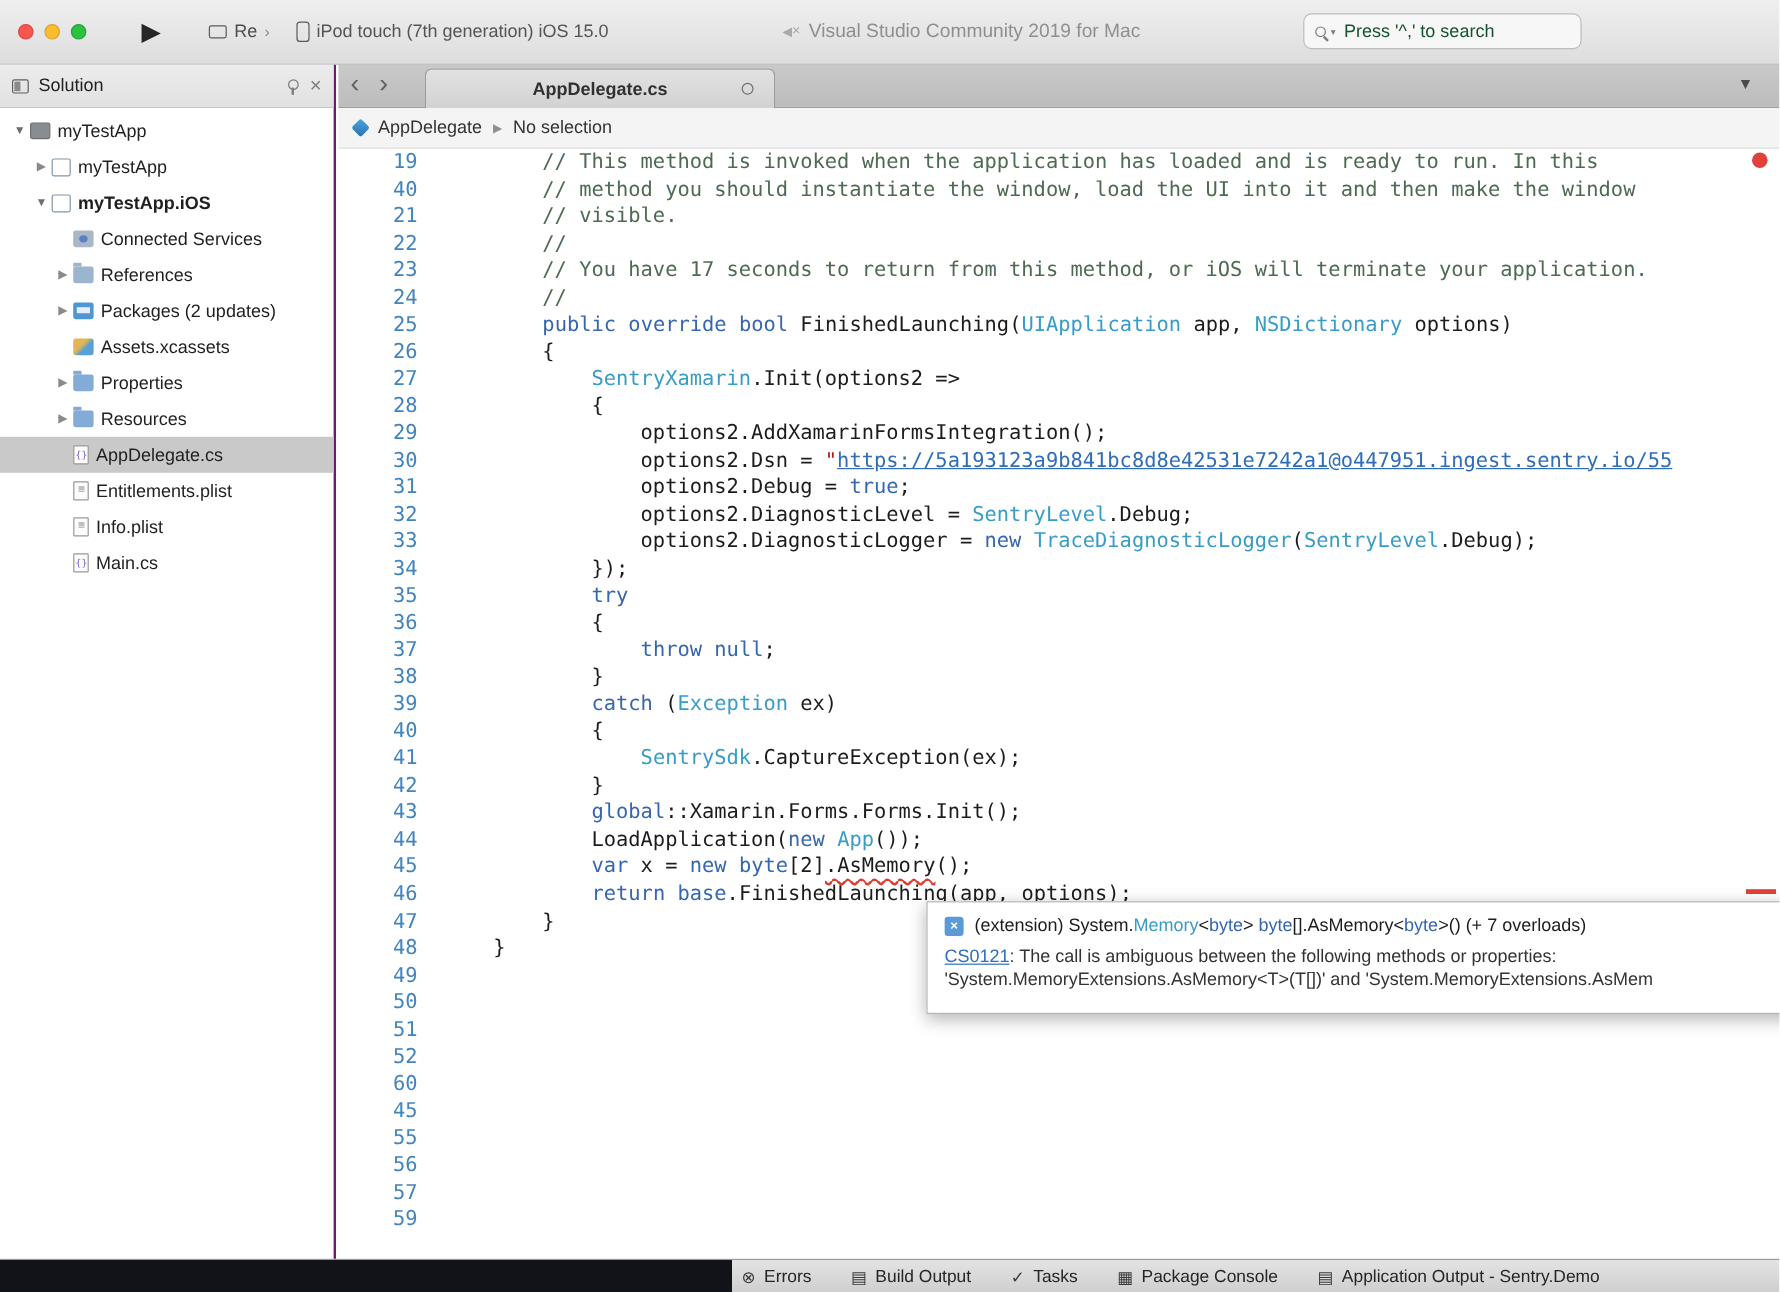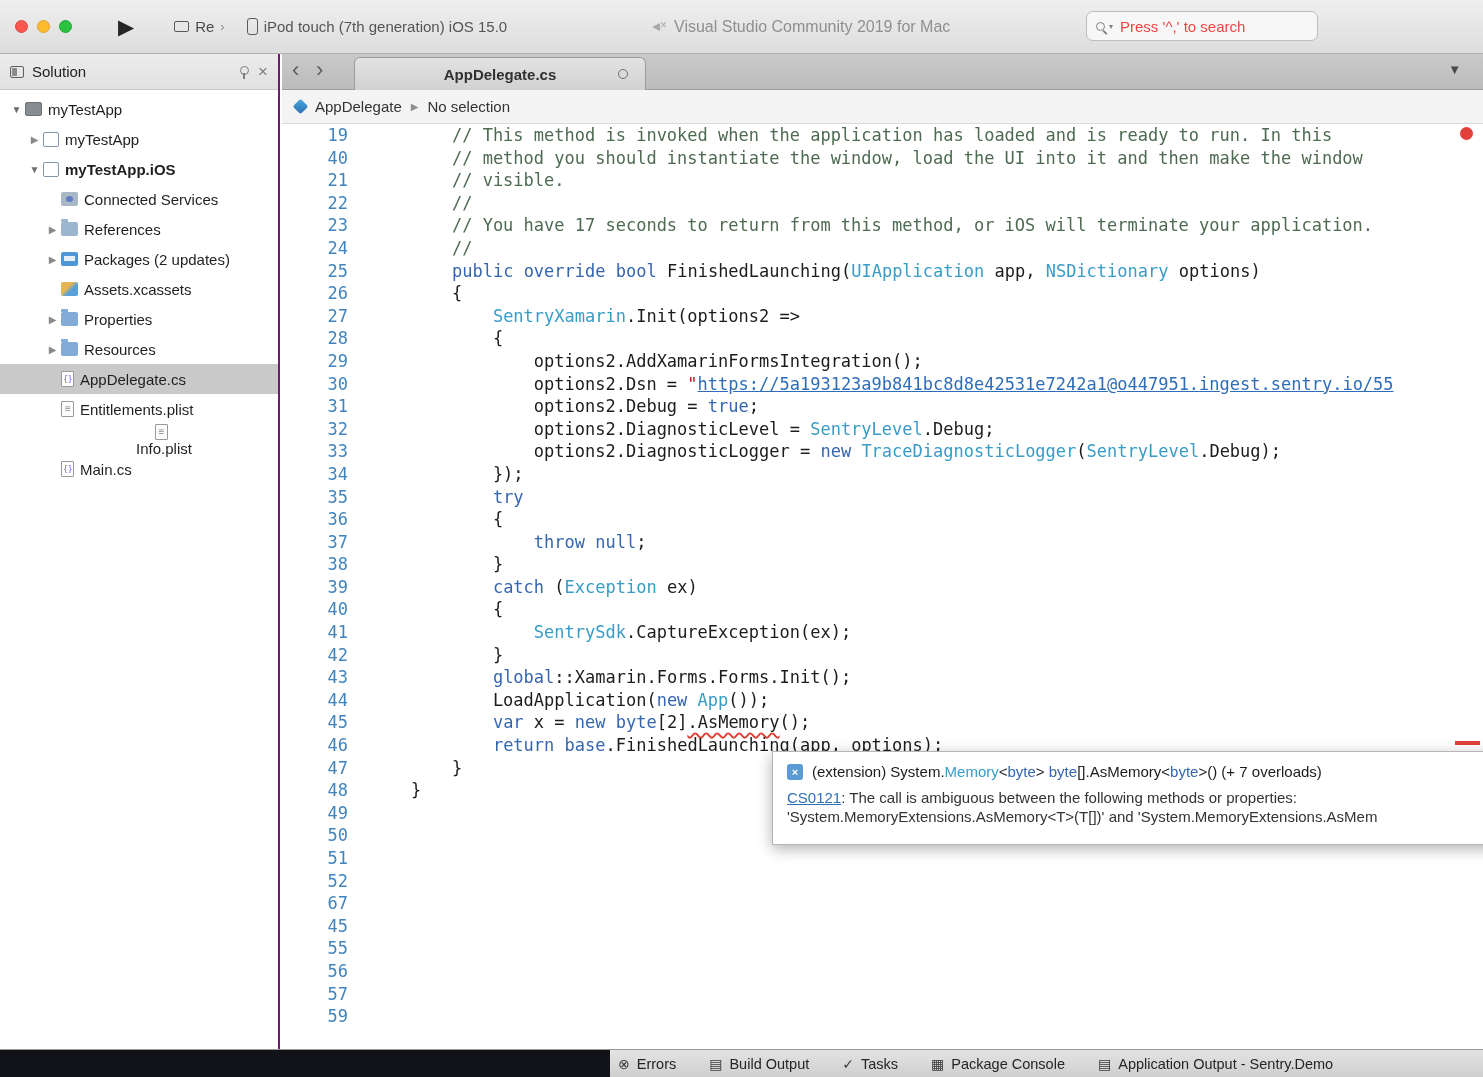--- a/index.html
+++ b/index.html
@@ -29,21 +29,21 @@
   .mute-icon::before{ content:""; position:absolute; left:0; top:2px; border-top:4px solid transparent;
     border-bottom:4px solid transparent; border-right:8px solid #9a9a9a; }
   .mute-icon::after{ content:"×"; position:absolute; left:8px; top:-3px; color:#9a9a9a; font-size:12px; }
   .searchbox { position:absolute; right:165px; top:11px; width:232px; height:30px;
     background:#f7f7f7; border:1px solid #bdbdbd; border-radius:7px;
     display:flex; align-items:center; padding:0 9px; gap:4px; }
   .mag { width:9px; height:9px; border:1.6px solid #7d7d7d; border-radius:50%; position:relative; flex:none;}
   .mag::after{ content:""; position:absolute; width:1.6px; height:5px; background:#7d7d7d;
     left:7px; top:7px; transform:rotate(-45deg); }
   .searchbox .scope { font-size:8px; color:#7d7d7d; margin-right:3px; }
-  .searchbox .ph { color:#ef4444; font-size:15px; white-space:nowrap; overflow:hidden;text-align:center; }
+  .searchbox .ph { color:#14532d; font-size:15px; white-space:nowrap; overflow:hidden;text-align:center; }
 
   
   .sidebar { position:absolute; left:0; top:54px; width:280px; bottom:28px; background:#ffffff;
     border-right:2px solid #701a75; }
   .pad-header { height:36px; background:linear-gradient(#ececec,#e1e1e1); border-bottom:1px solid #c7c7c7;
     display:flex; align-items:center; padding:0 10px; gap:8px; font-size:15px; color:#222; }
   .pad-icon { width:14px; height:12px; border:1.5px solid #5f5f5f; border-radius:2px; position:relative; flex:none;}
   .pad-icon::after { content:""; position:absolute; left:1px; top:1px; right:6px; bottom:1px; background:#8a8a8a; }
   .pad-header .spacer { flex:1; }
   .pin-icon { width:14px; height:14px; position:relative; }
@@ -224,21 +224,21 @@
         <div class="trow selected" style="padding-left: 44px;">
           <span class="disc"></span>
           <span class="ti ti-cs-file page"></span>
           <span class="label">AppDelegate.cs</span>
         </div>
         <div class="trow" style="padding-left: 44px;">
           <span class="disc"></span>
           <span class="ti ti-plist-file page"></span>
           <span class="label">Entitlements.plist</span>
         </div>
-        <div class="trow" style="padding-left: 44px; flex-direction: column;">
+        <div class="trow" style="padding-left: 44px;">
           <span class="disc"></span>
           <span class="ti ti-plist-file page"></span>
           <span class="label">Info.plist</span>
         </div>
         <div class="trow" style="padding-left: 44px;">
           <span class="disc"></span>
           <span class="ti ti-cs-file page"></span>
           <span class="label">Main.cs</span>
         </div>
       </div>
@@ -289,21 +289,21 @@
       <div class="code-line"><span class="ln">43</span><span class="src"><span class="sg-p">        </span><span class="sg-k">global</span><span class="sg-p">::Xamarin.Forms.Forms.Init();</span></span></div>
       <div class="code-line"><span class="ln">44</span><span class="src"><span class="sg-p">        LoadApplication(</span><span class="sg-k">new</span><span class="sg-p"> </span><span class="sg-t">App</span><span class="sg-p">());</span></span></div>
       <div class="code-line"><span class="ln">45</span><span class="src"><span class="sg-p">        </span><span class="sg-k">var</span><span class="sg-p"> x = </span><span class="sg-k">new</span><span class="sg-p"> </span><span class="sg-k">byte</span><span class="sg-p">[2]</span><span class="sg-q">.AsMemory</span><span class="sg-p">();</span></span></div>
       <div class="code-line"><span class="ln">46</span><span class="src"><span class="sg-p">        </span><span class="sg-k">return</span><span class="sg-p"> </span><span class="sg-k">base</span><span class="sg-p">.FinishedLaunching(app, options);</span></span></div>
       <div class="code-line"><span class="ln">47</span><span class="src"><span class="sg-p">    }</span></span></div>
       <div class="code-line"><span class="ln">48</span><span class="src"><span class="sg-p">}</span></span></div>
       <div class="code-line"><span class="ln">49</span><span class="src"></span></div>
       <div class="code-line"><span class="ln">50</span><span class="src"></span></div>
       <div class="code-line"><span class="ln">51</span><span class="src"></span></div>
       <div class="code-line"><span class="ln">52</span><span class="src"></span></div>
-      <div class="code-line"><span class="ln">67</span><span class="src"></span></div>
+      <div class="code-line"><span class="ln">60</span><span class="src"></span></div>
       <div class="code-line"><span class="ln">45</span><span class="src"></span></div>
       <div class="code-line"><span class="ln">55</span><span class="src"></span></div>
       <div class="code-line"><span class="ln">56</span><span class="src"></span></div>
       <div class="code-line"><span class="ln">57</span><span class="src"></span></div>
       <div class="code-line"><span class="ln">59</span><span class="src"></span></div>
     </div>
   <div class="err-dot"></div>
   <div class="err-dash"></div>
 
   <div class="tooltip">

